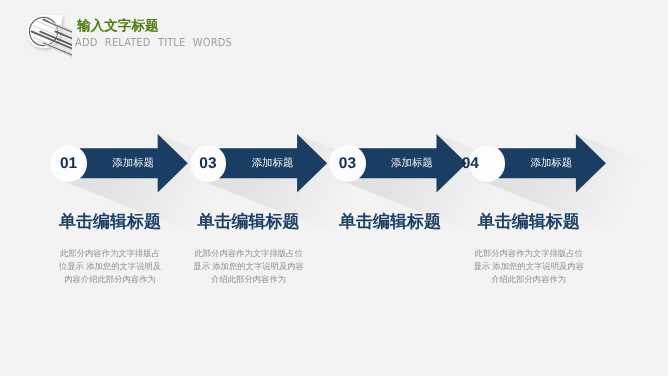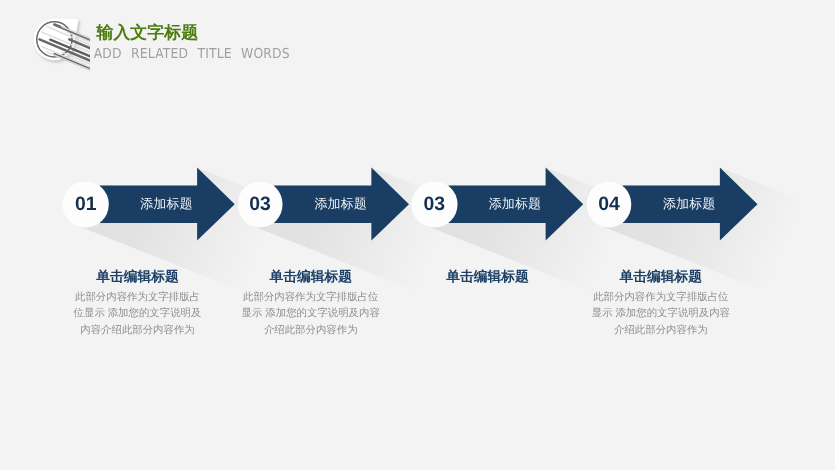--- a/index.html
+++ b/index.html
@@ -19,22 +19,22 @@
 
   
   .graphics{position:absolute;left:0;top:0;width:668px;height:376px;}
   .step{position:absolute;left:0;top:0;width:572px;height:376px;}
   .step-circle{position:absolute;width:36.6px;height:36.6px;border-radius:50%;background:#fdfdfd;}
   .step-num{position:absolute;width:36.6px;height:36.6px;line-height:37.6px;text-align:center;
             font-size:15.5px;font-weight:bold;color:#14304f;}
   .arrow-label{position:absolute;height:14px;line-height:14px;font-size:10.45px;color:#eef2f6;
                white-space:nowrap;text-align:right;}
   .cap{position:absolute;text-align:center;}
-  .cap-title{font-size:11px;font-weight:bold;color:#1d4166;line-height:12px;white-space:nowrap;}
-  .cap-body{font-size:8.34px;color:#8e8e8e;line-height:12.75px;margin-top:3px;}
+  .cap-title{font-size:17px;font-weight:bold;color:#1d4166;line-height:12px;white-space:nowrap;}
+  .cap-body{font-size:8.34px;color:#8e8e8e;line-height:12.75px;margin-top:19px;}
 </style>
 </head>
 <body>
 
 <div id="slide">
 
   <div class="hdr-icon">
     <svg width="48" height="48" viewBox="0 0 48 48">
       <defs>
         <filter id="icshadow" x="-50%" y="-50%" width="220%" height="220%">
@@ -124,20 +124,20 @@
   <div class="step">
     <div class="step-circle" style="left:329.10px;top:145.00px"></div>
     <div class="step-num" style="left:329.10px;top:145.00px">03</div>
     <div class="arrow-label" style="left:372.80px;width:60px;top:157.1px">添加标题</div>
     <div class="cap" style="left:338.50px;top:216.2px;width:103.00px">
       <div class="cap-title">单击编辑标题</div>
     </div>
   </div>
   <div class="step">
     <div class="step-circle" style="left:468.50px;top:145.00px"></div>
-    <div class="step-num" style="left:469px;top:145.00px">04</div>
+    <div class="step-num" style="left:452px;top:145.00px">04</div>
     <div class="arrow-label" style="left:512.20px;width:60px;top:157.1px">添加标题</div>
     <div class="cap" style="left:473.20px;top:216.2px;width:111.00px">
       <div class="cap-title">单击编辑标题</div>
       <div class="cap-body">此部分内容作为文字排版占位显示 添加您的文字说明及内容介绍此部分内容作为</div>
     </div>
   </div>
 </div>
 
 </body></html>

